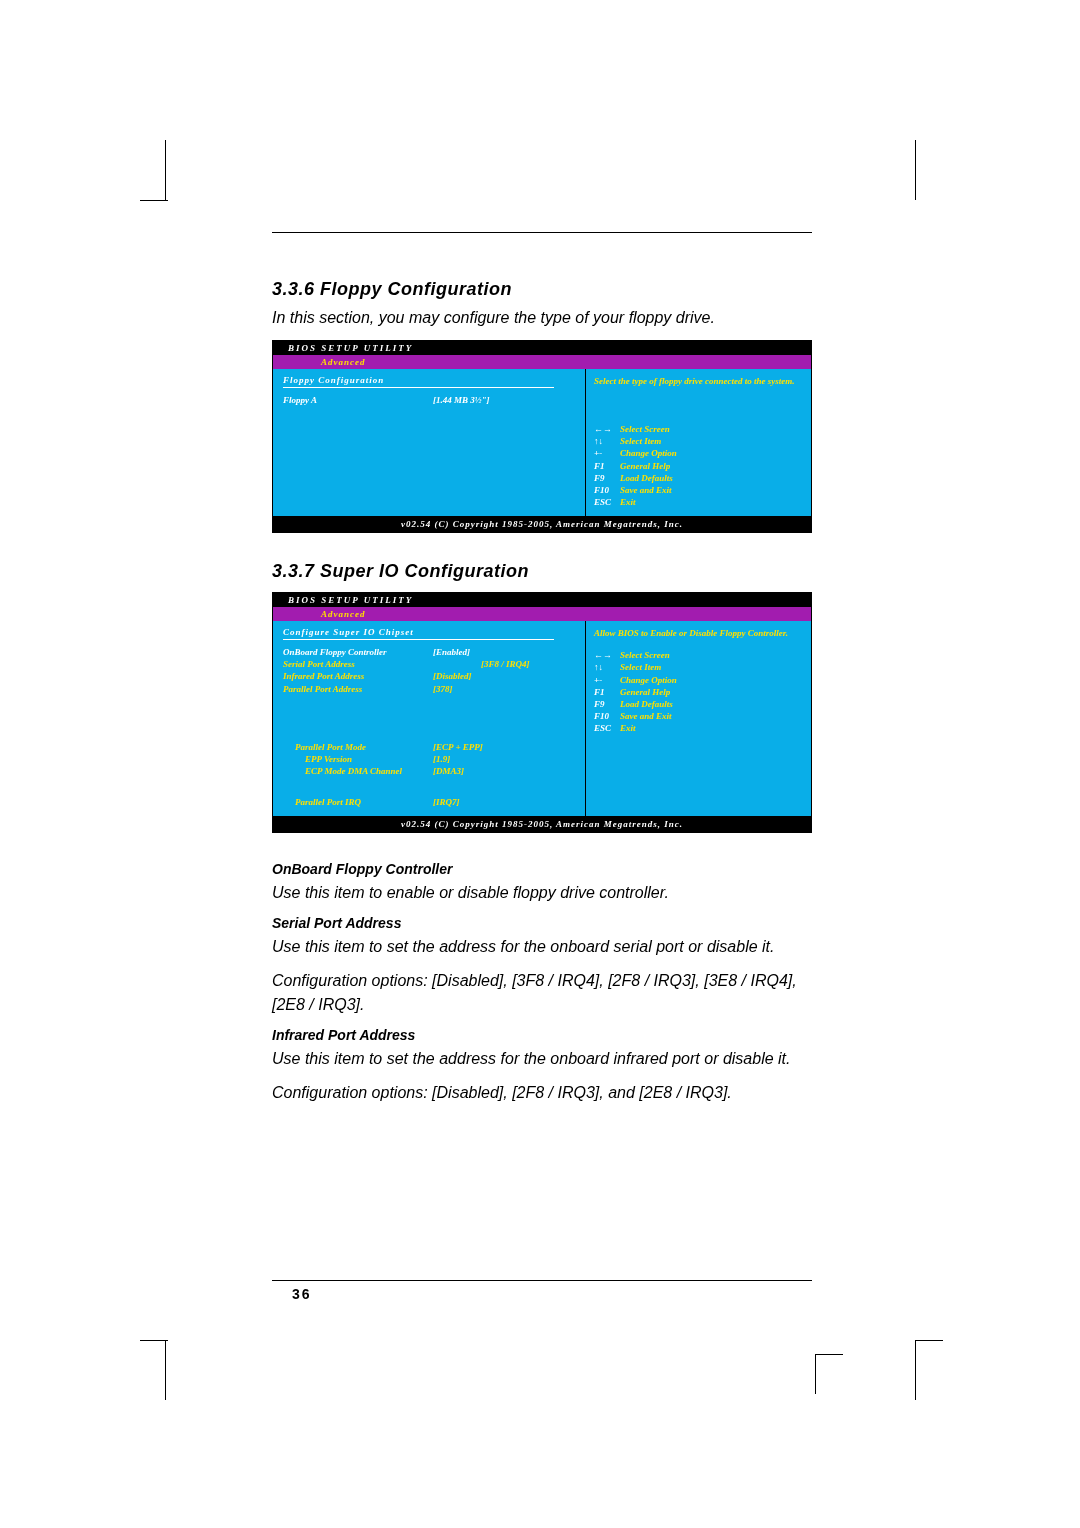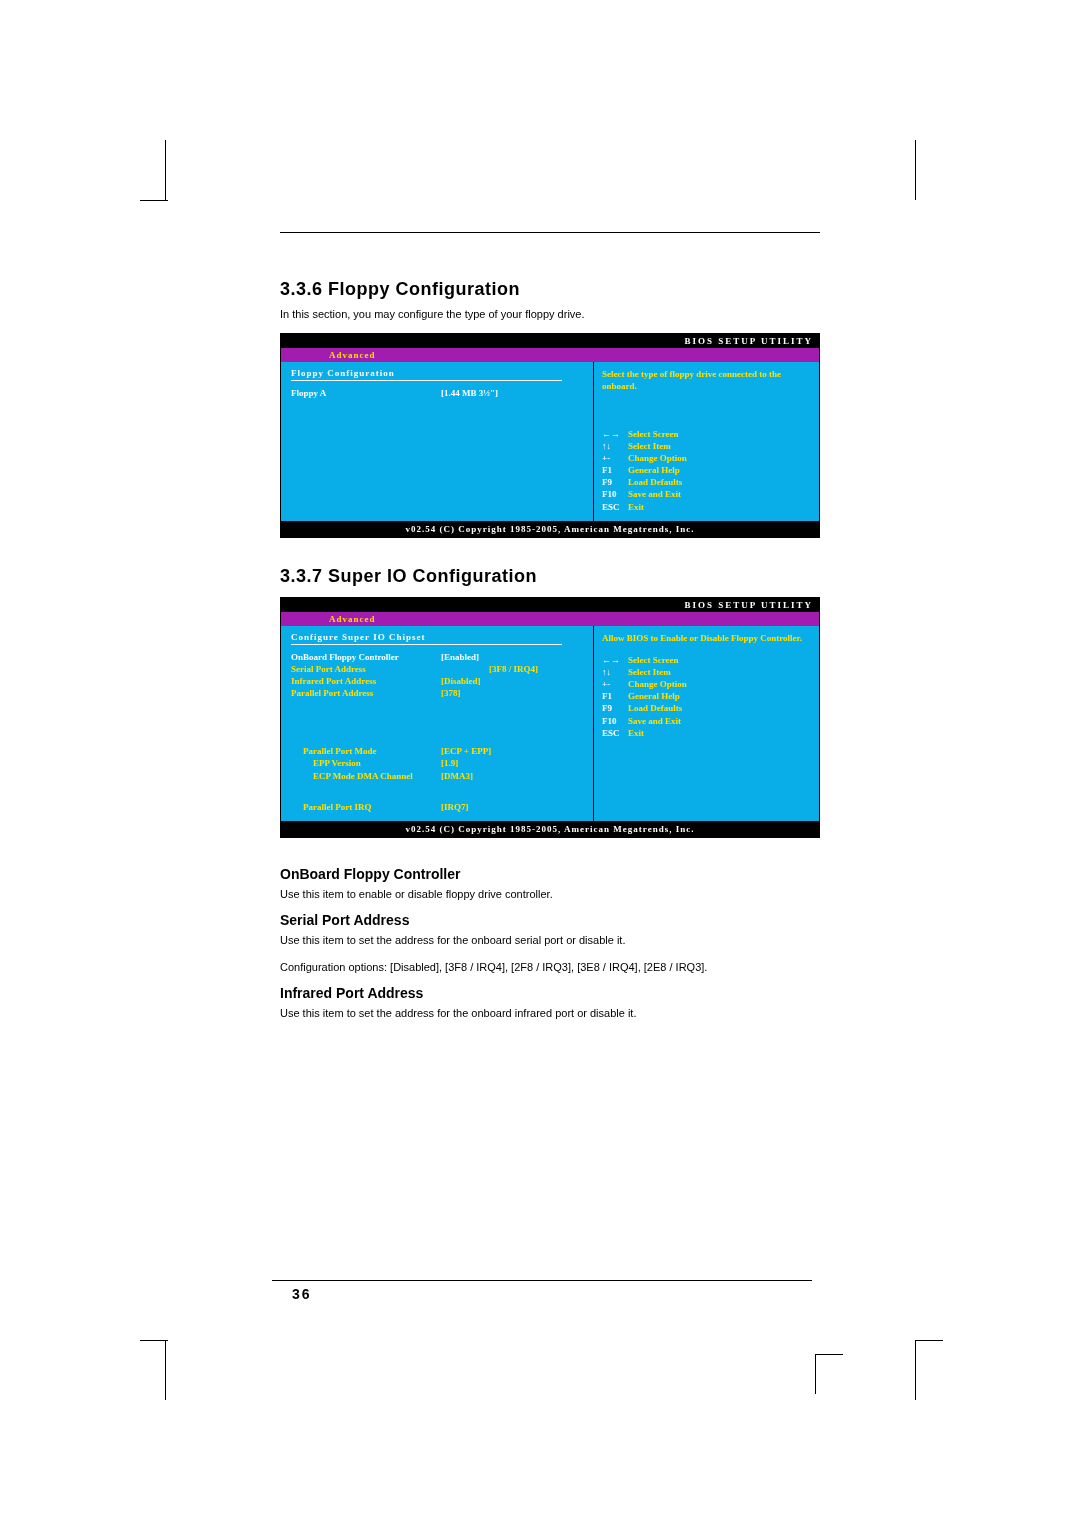--- a/index.html
+++ b/index.html
@@ -20,61 +20,62 @@
   .crop-tr-v { left: 915px; top: 140px; width: 1px; height: 60px; background:#000; }
   .crop-bl-v { left: 165px; top: 1340px; width: 1px; height: 60px; background:#000; }
   .crop-bl-h { left: 140px; top: 1340px; width: 28px; height: 1px; background:#000; }
   .crop-br-v { left: 915px; top: 1340px; width: 1px; height: 60px; background:#000; }
   .crop-br-h { left: 915px; top: 1340px; width: 28px; height: 1px; background:#000; }
   .crop-br-v2 { left: 815px; top: 1354px; width: 1px; height: 40px; background:#000; }
   .crop-br-h2 { left: 815px; top: 1354px; width: 28px; height: 1px; background:#000; }
 
   .page {
     position: absolute;
-    left: 280px;
+    left: 272px;
     top: 232px;
     width: 540px;
+    font-style: italic;
   }
   .page hr.top-rule {
     border: none;
     border-top: 1px solid #000;
     margin-bottom: 46px;
   }
   .sec-head {
     font-size: 18px;
     font-weight: bold;
     letter-spacing: 0.5px;
     margin-bottom: 6px;
   }
   .body-text {
-    font-size: 11px;
+    font-size: 16px;
     line-height: 1.5;
     margin-bottom: 10px;
   }
   .sub-head {
     font-size: 14px;
     font-weight: bold;
     margin-top: 8px;
     margin-bottom: 4px;
   }
 
   
   .bios {
     border: 1.5px solid #000;
     background: #000;
     font-family: "Times New Roman", serif;
     font-size: 9px;
     font-weight: bold;
     margin: 10px 0 28px 0;
   }
   .bios-title {
-    text-align: right;
+    text-align: left;
     color: #fff;
     background: #000;
-    padding: 2px 6px;
+    padding: 2px 15px;
     letter-spacing: 2px;
   }
   .bios-tabs {
     background: #a21caf;
     color: #fff;
     padding: 2px 0 2px 48px;
     letter-spacing: 1px;
   }
   .bios-tabs span { color:#ffe000; }
   .bios-body {
@@ -165,21 +166,21 @@
         <div class="divider"></div>
         <div id="bios1-rows">
             <div class="bios-row">
               <div class="label  sel" style="color: rgb(255, 255, 255);">Floppy A</div>
               <div class="val" style="color: rgb(255, 255, 255);">[1.44 MB  3½"]</div>
             </div>
           </div>
         <div style="height:100px"></div>
       </div>
       <div class="bios-right">
-        <div class="help">Select  the  type  of  floppy  drive  connected  to  the  onboard.</div>
+        <div class="help">Select  the  type  of  floppy  drive  connected  to  the  system.</div>
         <div class="keys" id="bios1-keys">
             <div><span class="k">←→</span><span>Select Screen</span></div>
             <div><span class="k">↑↓</span><span>Select Item</span></div>
             <div><span class="k">+-</span><span>Change Option</span></div>
             <div><span class="k">F1</span><span>General Help</span></div>
             <div><span class="k">F9</span><span>Load Defaults</span></div>
             <div><span class="k">F10</span><span>Save and Exit</span></div>
             <div><span class="k">ESC</span><span>Exit</span></div>
           </div>
       </div>
@@ -249,16 +250,17 @@
 
   <div class="sub-head">OnBoard Floppy Controller</div>
   <div class="body-text">Use this item to enable or disable floppy drive controller.</div>
 
   <div class="sub-head">Serial Port Address</div>
   <div class="body-text">Use this item to set the address for the onboard serial port or disable it.</div>
   <div class="body-text">Configuration options: [Disabled], [3F8 / IRQ4], [2F8 / IRQ3], [3E8 / IRQ4], [2E8 / IRQ3].</div>
 
   <div class="sub-head">Infrared Port Address</div>
   <div class="body-text">Use this item to set the address for the onboard infrared port or disable it.</div>
+  <div class="body-text">Configuration options: [Disabled], [2F8 / IRQ3], and [2E8 / IRQ3].</div>
 </div>
 
 <hr class="bottom-rule">
 <div class="page-num">36</div>
 
 </body></html>

